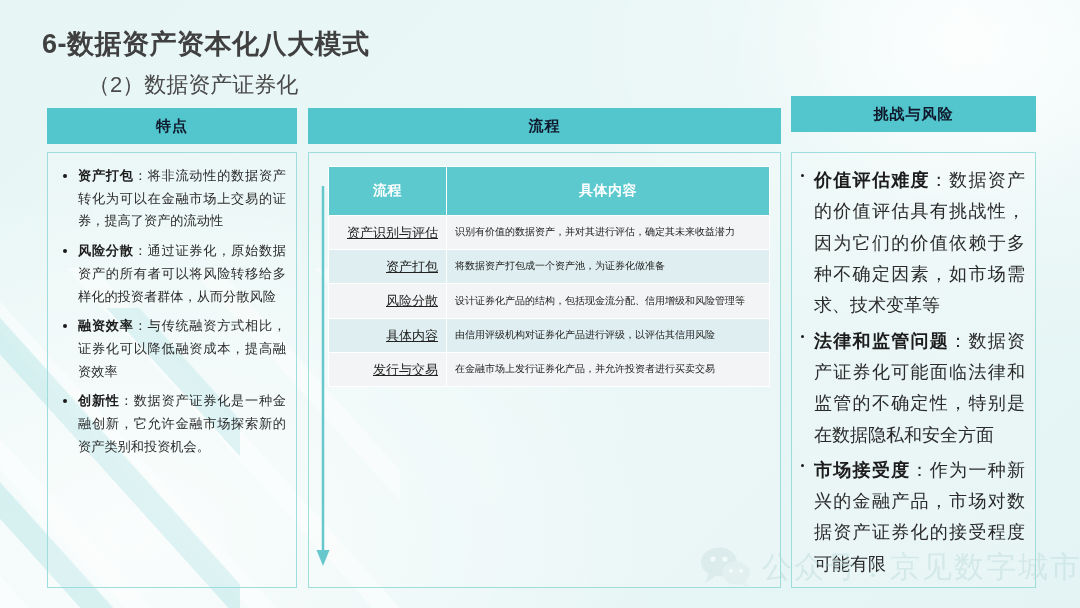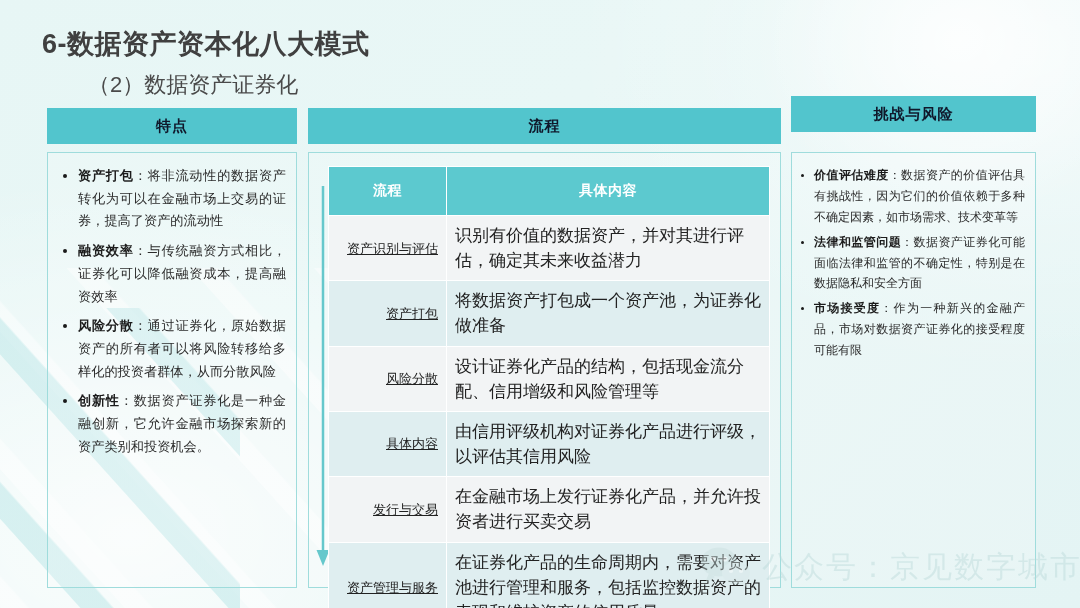--- a/index.html
+++ b/index.html
@@ -143,21 +143,21 @@
     left: 9px;
     top: 9px;
     width: 4px;
     height: 4px;
     background: #1a1a1a;
     border-radius: 50%;
   }
   .bullets.tight li {
     padding-left: 16px;
     margin-bottom: 4px;
-    font-size: 12px;
+    font-size: 18px;
     line-height: 1.74;
   }
   .bullets.tight li::before {
     left: 3px;
     top: 9px;
     width: 3px;
     height: 3px;
   }
   .bullets b { font-weight: bold; color: #1c1c1c; }
 
@@ -184,21 +184,21 @@
     background: #5cc9cf;
     color: #ffffff;
     font-size: 14px;
     font-weight: bold;
     height: 46px;
     border: 1px solid #ffffff;
     letter-spacing: 0.5px;
   }
   #flow-table td {
     border: 1px solid #ffffff;
-    font-size: 17px;
+    font-size: 10px;
     line-height: 1.48;
     color: #222222;
     padding: 7px 8px;
     vertical-align: middle;
   }
   #flow-table td.step {
     text-align: right;
     width: 118px;
     font-size: 13px;
     text-decoration: underline;
@@ -237,22 +237,22 @@
   <div id="title-main">6-数据资产资本化八大模式</div>
   <div id="title-sub">（2）数据资产证券化</div>
 
   <div class="col-head" id="head-left">特点</div>
   <div class="col-head" id="head-mid">流程</div>
   <div class="col-head" id="head-right">挑战与风险</div>
 
   <div class="panel" id="panel-left">
     <ul class="bullets" id="features-list">
         <li><b>资产打包</b><span>：将非流动性的数据资产转化为可以在金融市场上交易的证券，提高了资产的流动性</span></li>
+        <li><b>风险分散</b><span>：通过证券化，原始数据资产的所有者可以将风险转移给多样化的投资者群体，从而分散风险</span></li>
         <li><b>融资效率</b><span>：与传统融资方式相比，证券化可以降低融资成本，提高融资效率</span></li>
-        <li><b>风险分散</b><span>：通过证券化，原始数据资产的所有者可以将风险转移给多样化的投资者群体，从而分散风险</span></li>
         <li><b>创新性</b><span>：数据资产证券化是一种金融创新，它允许金融市场探索新的资产类别和投资机会。</span></li>
       </ul>
   </div>
 
   <div class="panel" id="panel-mid"></div>
 
   <svg id="flow-arrow" viewBox="0 0 16 382" xmlns="http://www.w3.org/2000/svg">
     <line x1="8" y1="0" x2="8" y2="366" stroke="#66c8cc" stroke-width="2.5"></line>
     <polygon points="8,380 1.5,364 14.5,364" fill="#66c8cc"></polygon>
   </svg>
@@ -282,24 +282,20 @@
           <td>设计证券化产品的结构，包括现金流分配、信用增级和风险管理等</td>
         </tr>
         <tr class="even">
           <td class="step">具体内容</td>
           <td>由信用评级机构对证券化产品进行评级，以评估其信用风险</td>
         </tr>
         <tr class="odd">
           <td class="step">发行与交易</td>
           <td>在金融市场上发行证券化产品，并允许投资者进行买卖交易</td>
         </tr>
-        <tr class="even">
-          <td class="step">资产管理与服务</td>
-          <td>在证券化产品的生命周期内，需要对资产池进行管理和服务，包括监控数据资产的表现和维护资产的信用质量</td>
-        </tr>
       </tbody>
   </table>
 
   <div class="panel" id="panel-right">
     <ul class="bullets tight" id="risks-list">
         <li><b>价值评估难度</b><span>：数据资产的价值评估具有挑战性，因为它们的价值依赖于多种不确定因素，如市场需求、技术变革等</span></li>
         <li><b>法律和监管问题</b><span>：数据资产证券化可能面临法律和监管的不确定性，特别是在数据隐私和安全方面</span></li>
         <li><b>市场接受度</b><span>：作为一种新兴的金融产品，市场对数据资产证券化的接受程度可能有限</span></li>
       </ul>
   </div>

